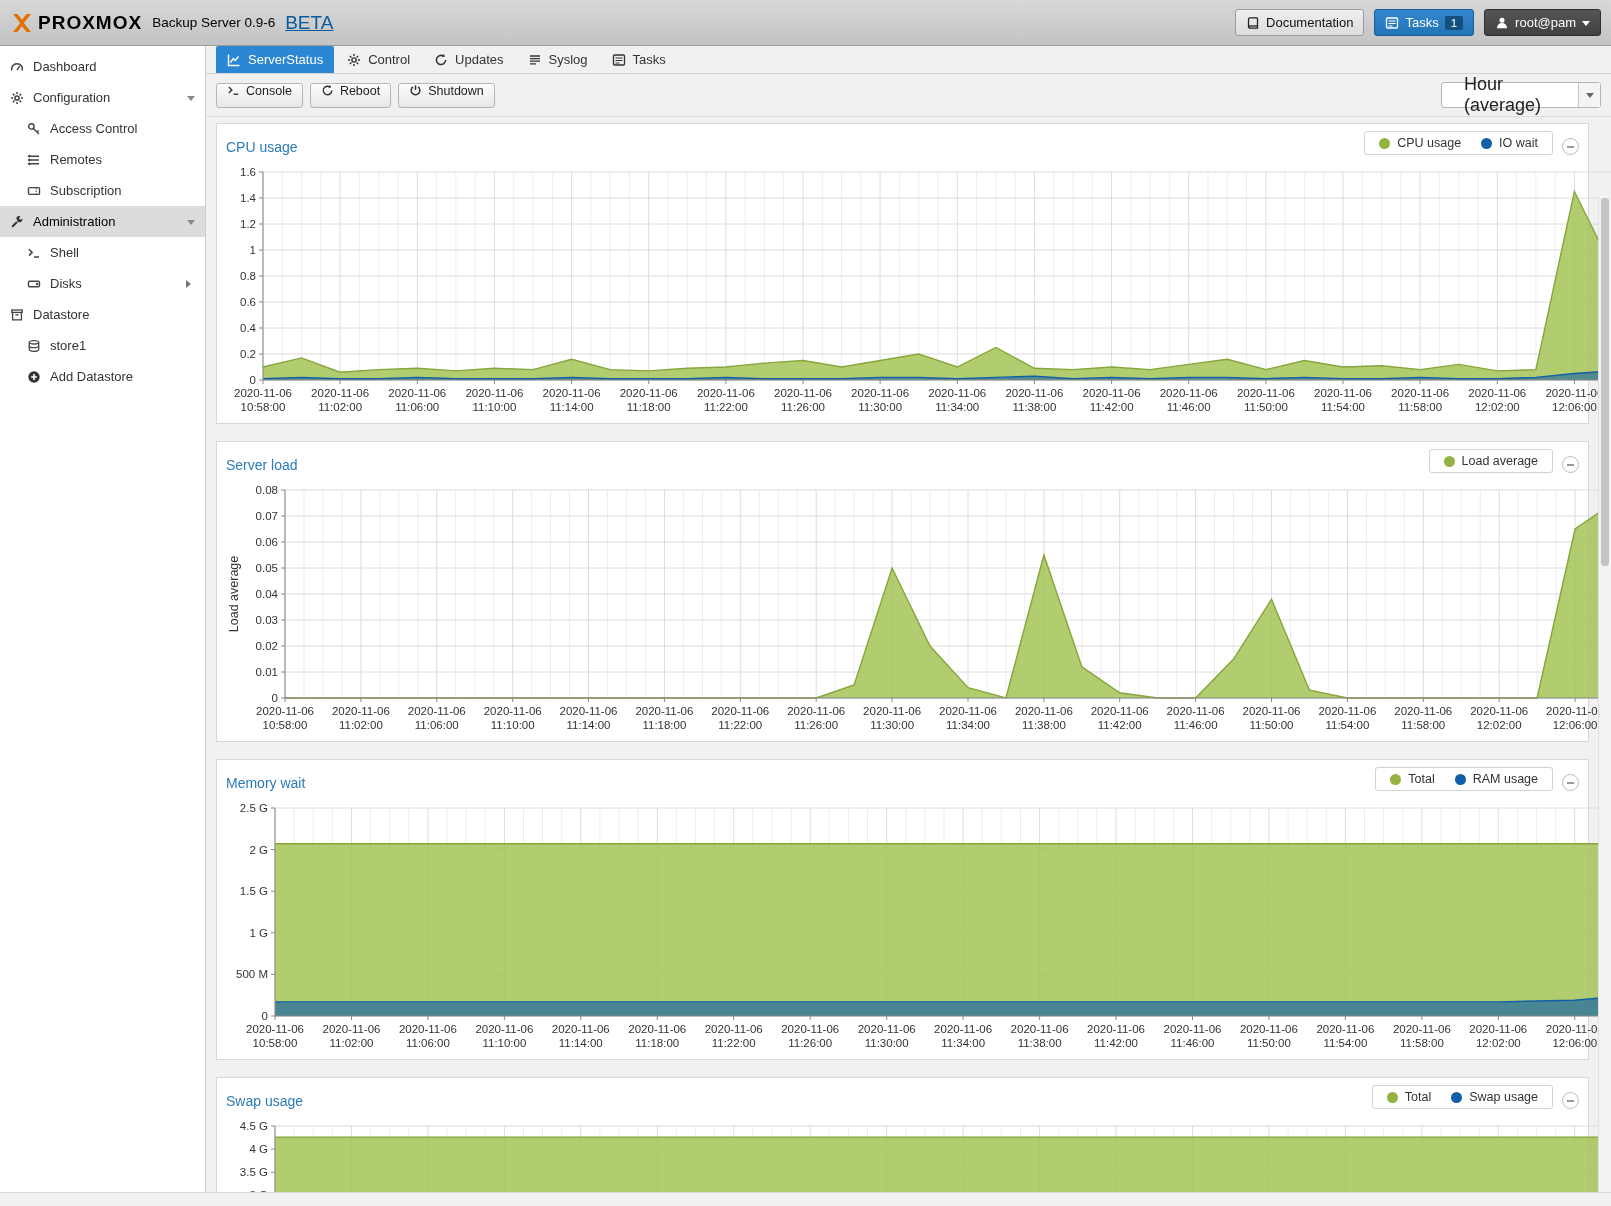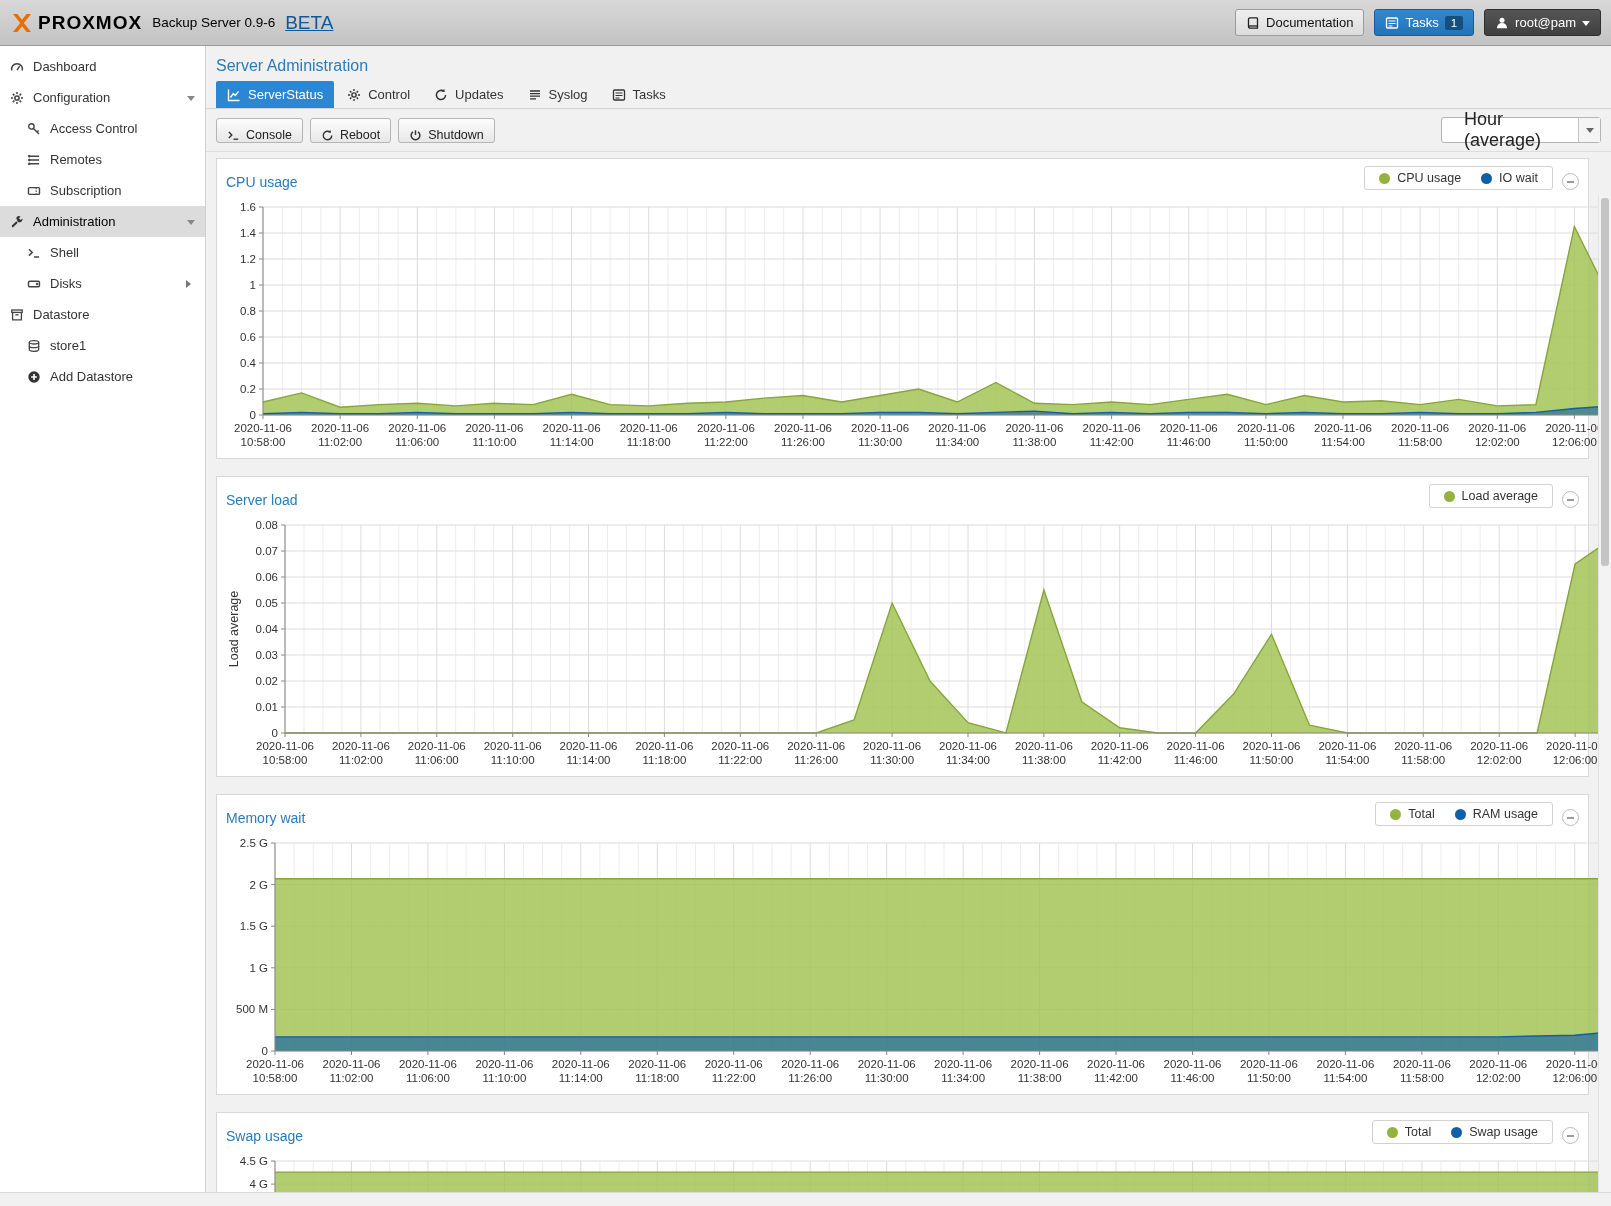--- a/index.html
+++ b/index.html
@@ -32,21 +32,21 @@
   .side-item.selected{background:#dcdcdc;color:#000}
   .side-item .grow{flex:1}
 
   .main{flex:1;display:flex;flex-direction:column;position:relative;min-width:0;background:#f1f1f1}
   .main-title{color:#2b7bb8;font-size:16px;padding:11px 10px 6px}
   .tabbar{display:flex;gap:2px;padding:0 10px;border-bottom:1px solid #d4d4d4;align-items:flex-end}
   .tab{display:flex;align-items:flex-end;gap:7px;padding:6px 11px;color:#333;cursor:pointer;font-size:13px;border-radius:2px 2px 0 0}
   .tab svg{width:14px;height:14px}
   .tab.active{background:#2b87d3;color:#fff}
   .toolbar{display:flex;align-items:center;gap:7px;padding:8px 10px;border-bottom:1px solid #ddd}
-  .btn{display:inline-flex;align-items:flex-end;gap:6px;height:25px;padding:0 10px;background:linear-gradient(#fdfdfd,#e7e7e7);border:1px solid #b5b5b5;border-radius:3px;font-size:12.5px;color:#222;cursor:pointer;font-family:inherit}
+  .btn{display:inline-flex;align-items:flex-start;gap:6px;height:25px;padding:0 10px;background:linear-gradient(#fdfdfd,#e7e7e7);border:1px solid #b5b5b5;border-radius:3px;font-size:12.5px;color:#222;cursor:pointer;font-family:inherit}
   .btn svg{width:13px;height:13px}
   .combo{margin-left:auto;display:flex;align-items:center;height:26px;width:160px;background:#fff;border:1px solid #b5b5b5;border-radius:3px;cursor:pointer}
   .combo-text{flex:1;padding:0 22px;font-size:18px;color:#222}
   .combo-trigger{width:22px;align-self:stretch;border-left:1px solid #c5c5c5;background:#f4f4f4;display:flex;align-items:center;justify-content:center;color:#666}
 
   
   .panels{flex:1;overflow:hidden;padding:6px 22px 0 10px}
   .panel{background:#fff;border:1px solid #d8d8d8;margin-bottom:17px}
   .panel-hd{display:flex;align-items:flex-end;padding:7px 9px 5px}
   .panel-title{color:#2b7bb8;font-size:14px}
@@ -186,21 +186,20 @@
     <div class="side-item lvl1">
       <svg viewBox="0 0 14 14">
           <circle cx="7" cy="7" r="5.7" fill="#333"></circle>
           <path d="M7 4.1v5.8M4.1 7h5.8" stroke="#fff" stroke-width="1.6"></path>
         </svg>
       <span>Add Datastore</span>
     </div>
   </div>
 
   <div class="main">
-    <div class="main-title">Server Administration</div>
 
     <div class="tabbar">
       <div class="tab active">
         <svg viewBox="0 0 14 14" fill="none" stroke="currentColor">
             <path d="M1.5 1.5v11h11" stroke-width="1.4"></path>
             <path d="M3.5 9.5l2.8-4 2 2 3.2-4.2" stroke-width="1.4"></path>
           </svg>
         <span>ServerStatus</span>
       </div>
       <div class="tab">

